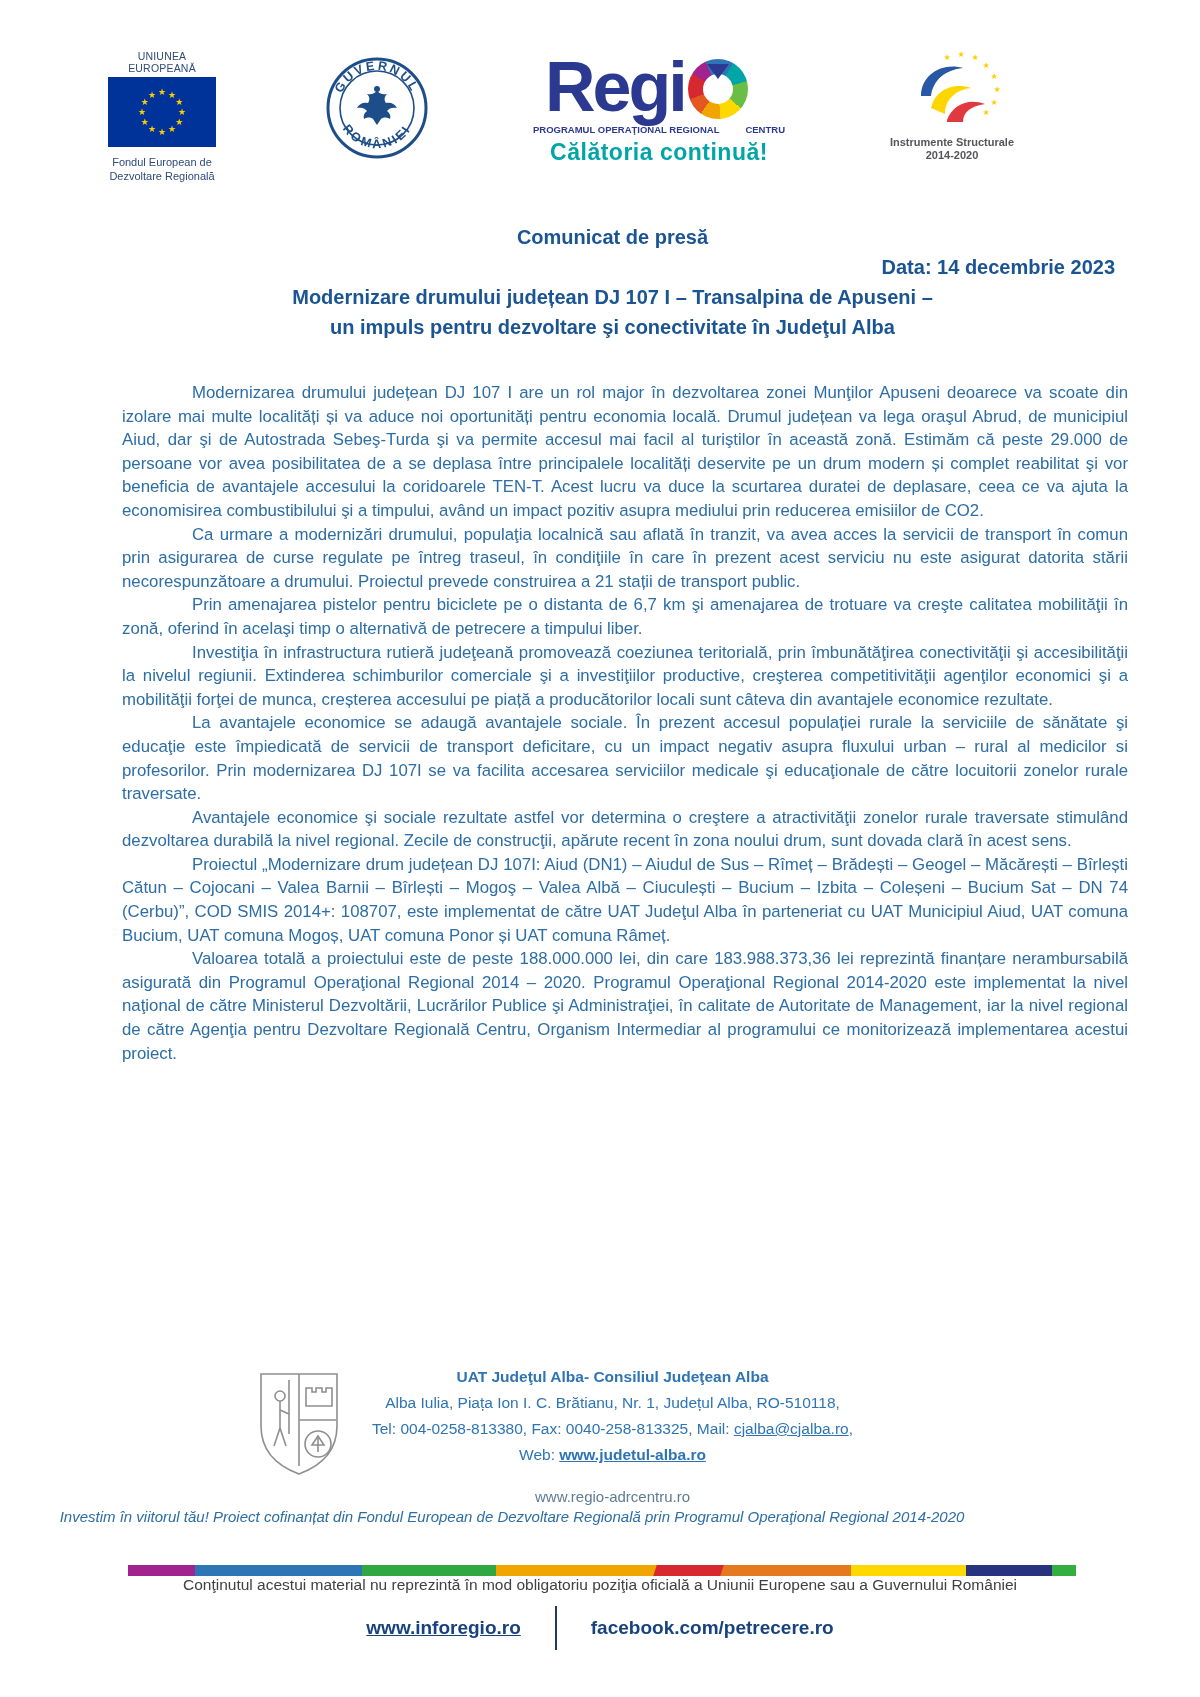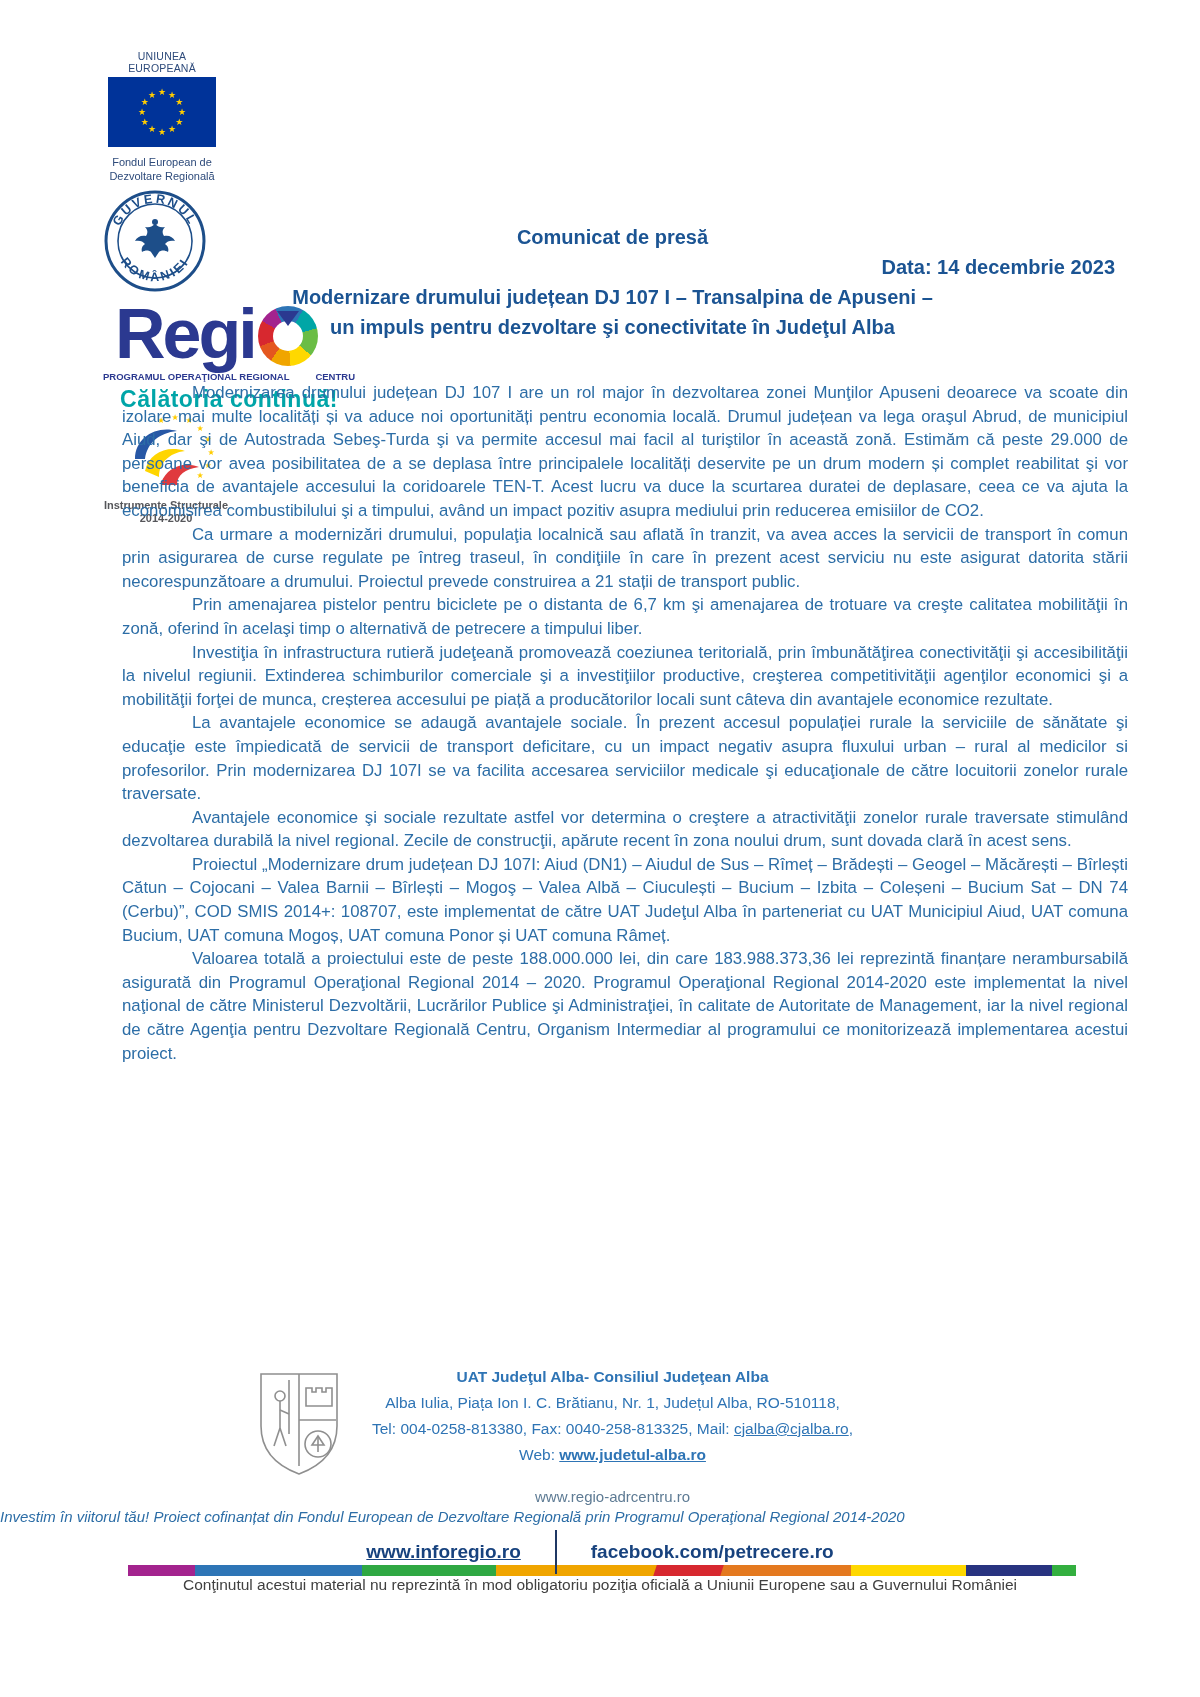--- a/index.html
+++ b/index.html
@@ -20,21 +20,21 @@
     position:relative;
     width:1200px;height:1697px;
     margin:0 auto;
     background:#ffffff;
     font-family:"Liberation Sans", sans-serif;
     overflow:hidden;
   }
   
   .logo-row{
     position:absolute;top:50px;left:103px;width:912px;
-    display:flex;justify-content:space-between;align-items:flex-start;flex-direction:column;
+    display:flex;justify-content:space-between;align-items:flex-start;
   }
   .eu-logo{width:118px;text-align:center;color:#2d4a7a;}
   .eu-logo .eu-top{font-size:10.5px;letter-spacing:.2px;margin-bottom:3px;}
   .eu-logo .eu-bottom{font-size:11px;line-height:14px;margin-top:4px;}
   .gov-logo{width:104px;margin-top:6px;}
   .regio-logo{width:252px;margin-top:2px;}
   .regio-word{display:flex;align-items:center;}
   .regio-text{font-size:70px;font-weight:bold;color:var(--regio-navy);letter-spacing:-3px;line-height:70px;margin-left:12px;}
   .regio-ring{position:relative;width:60px;height:60px;border-radius:50%;margin-left:3px;margin-top:4px;
     background:conic-gradient(from 0deg,#2e75b6 0 30deg,#00a6a6 30deg 75deg,#6abd45 75deg 130deg,#ffd800 130deg 175deg,#f0a500 175deg 215deg,#e4571f 215deg 250deg,#d7282f 250deg 300deg,#a3238e 300deg 335deg,#2e75b6 335deg 360deg);}
@@ -56,26 +56,26 @@
   .body-text p{text-indent:70px;margin:0;}
   
   .footer-contact{position:absolute;top:1340px;left:110px;width:1005px;text-align:center;
     color:var(--footer-blue);font-size:15.5px;line-height:26px;margin-top:24px;}
   .footer-contact .org{font-weight:bold;}
   .footer-contact a{color:var(--footer-blue);}
   .footer-contact a.web{font-weight:bold;}
   .alba-shield{position:absolute;left:144px;top:4px;}
   .site-line{margin-top:16px;color:var(--muted-site);font-size:15px;}
   
-  .funding-line{position:absolute;top:1508px;left:0;width:1024px;
+  .funding-line{position:absolute;top:1508px;left:0;width:1024px;text-align:center;
     font-size:15px;font-style:italic;color:var(--body-text);}
   .rainbow-bar{position:absolute;top:1565px;left:128px;width:956px;height:11px;display:flex;}
   .rainbow-bar .bar-seg{height:100%;}
   .rainbow-bar .bar-seg.slant{transform:skewX(-18deg);margin:0 -4px;position:relative;z-index:2;}
-  .links-row{position:absolute;top:1530px;left:0;width:1200px;
+  .links-row{position:absolute;top:1606px;left:0;width:1200px;
     display:flex;justify-content:center;align-items:center;}
   .links-row .divider{width:2px;height:44px;background:#1f3864;margin:0 34px;}
   .links-row a, .links-row .fb{font-size:19px;font-weight:bold;color:var(--link-navy);}
   .links-row a{text-decoration:underline;}
   .disclaimer{position:absolute;top:1576px;left:0;width:1200px;text-align:center;
     font-size:15.5px;color:var(--disclaimer-gray);}
 </style>
 </head>
 <body>
 

